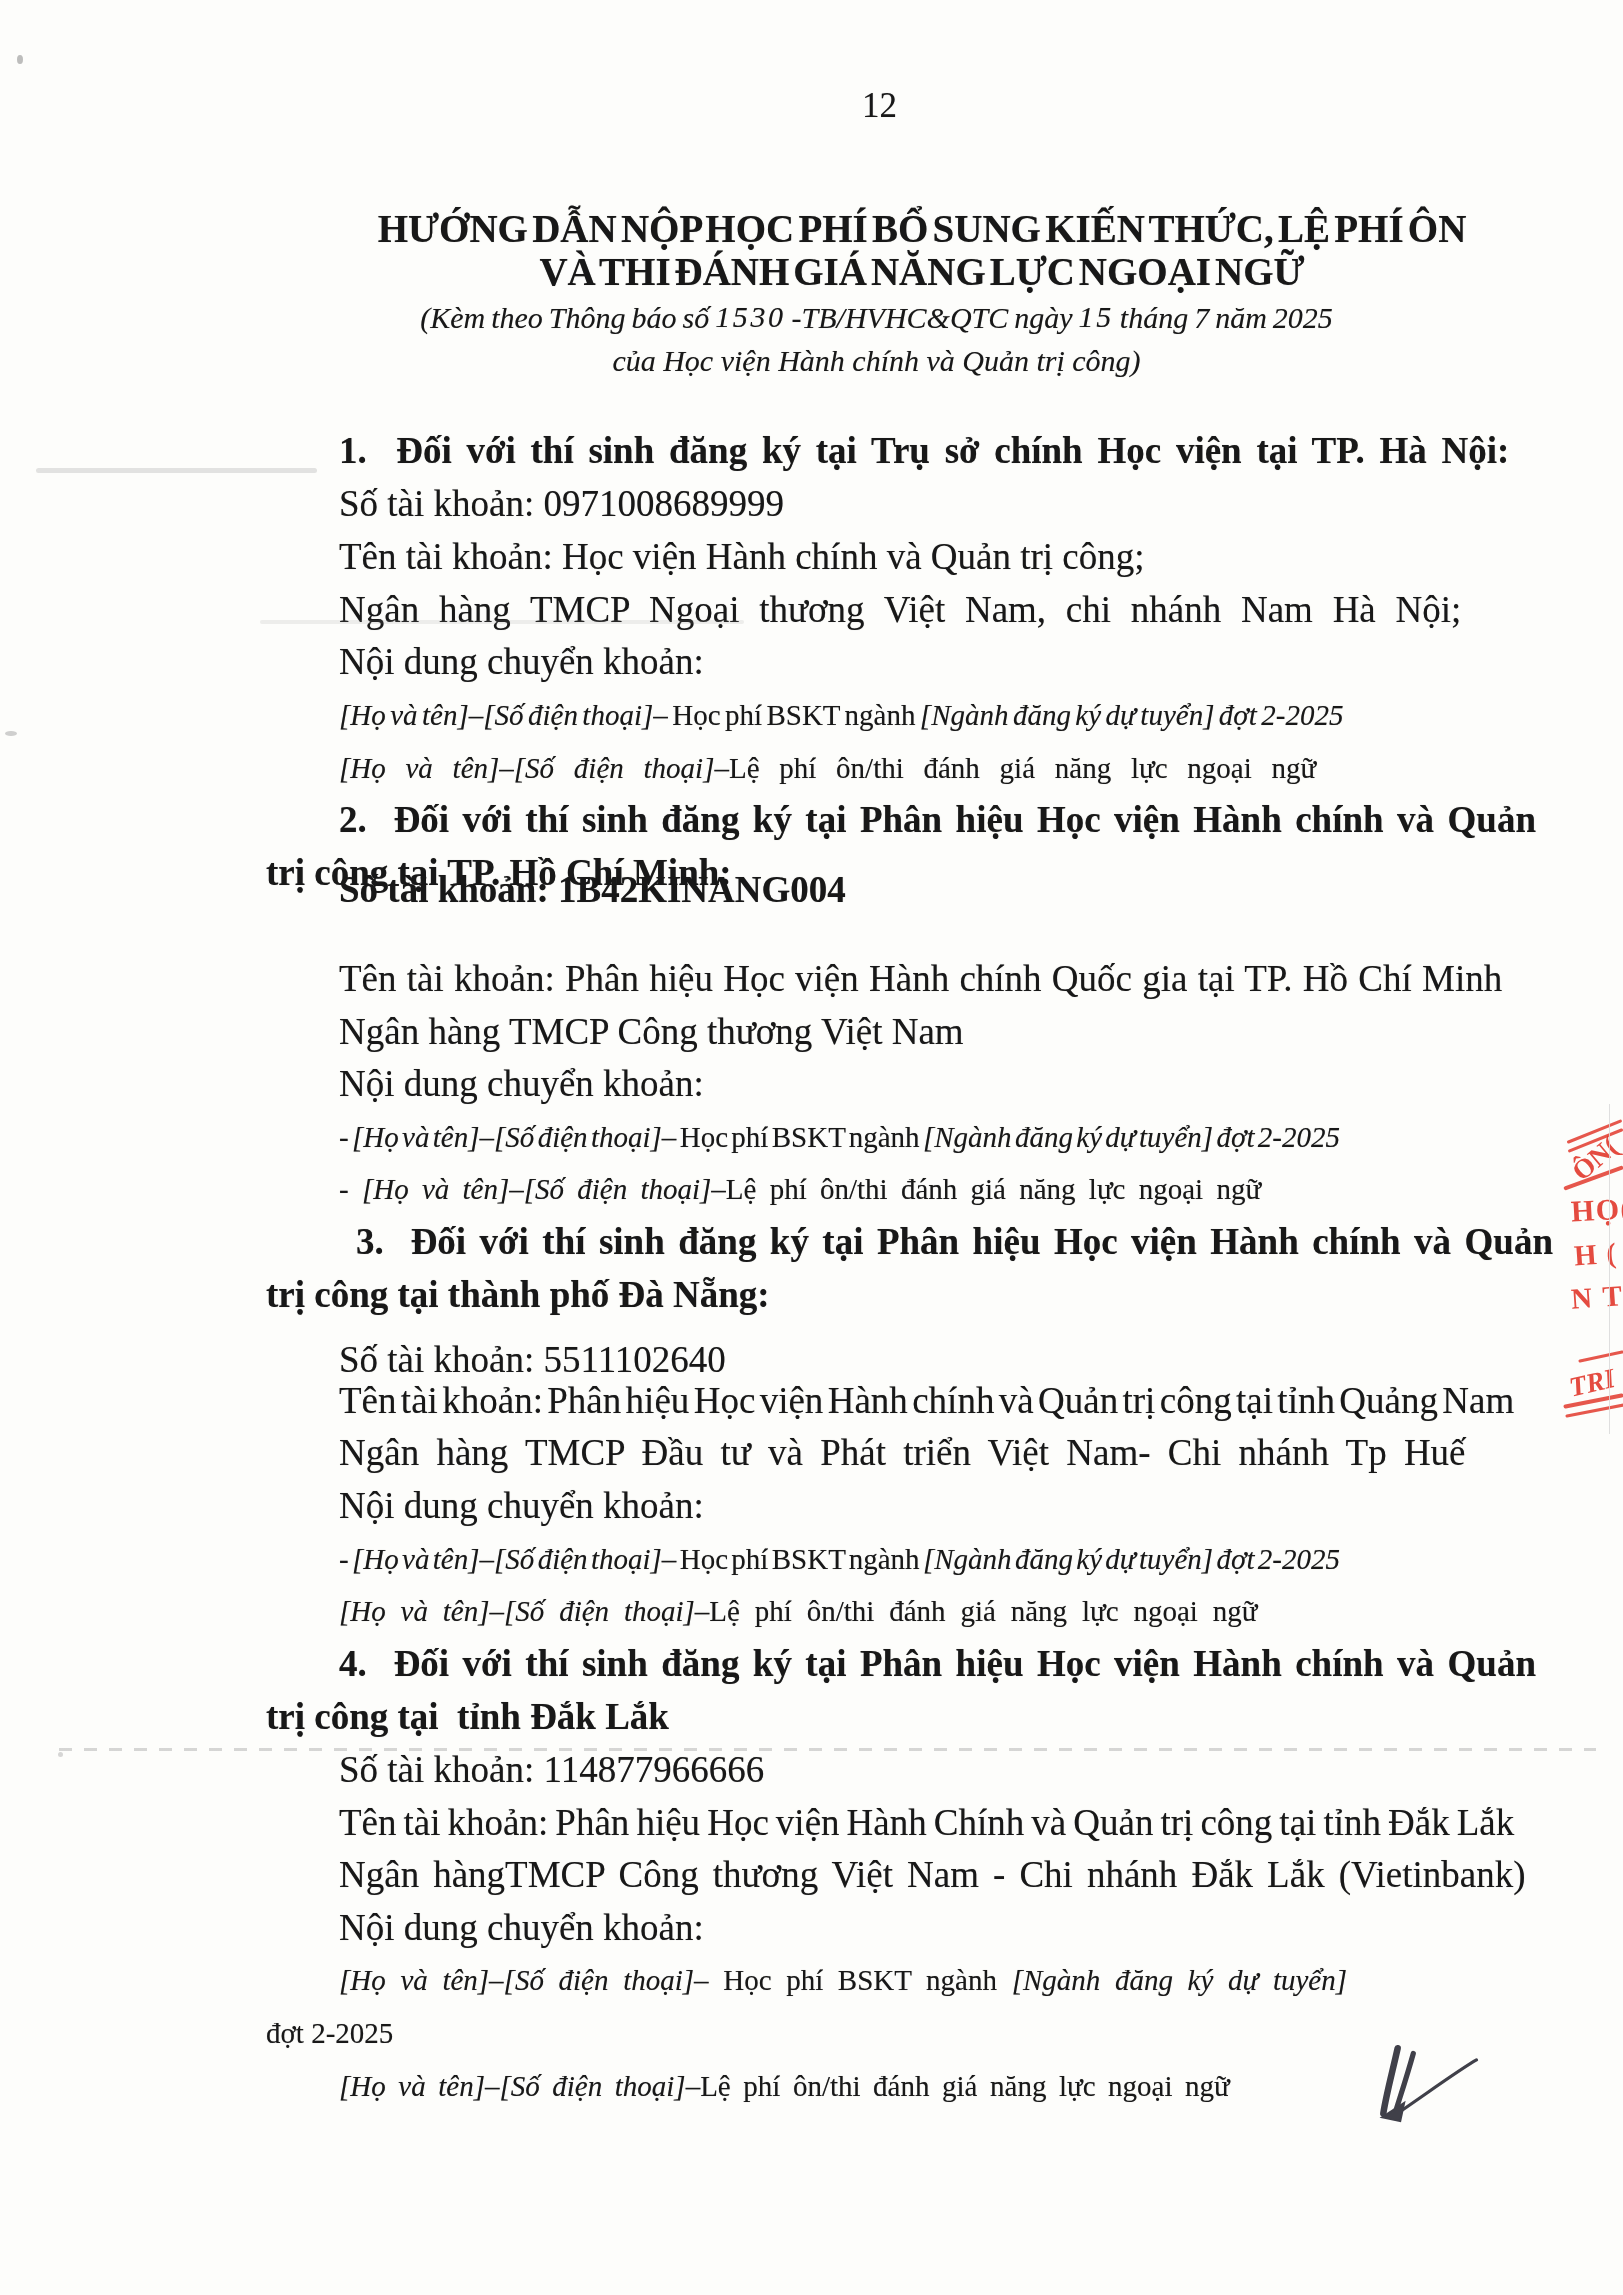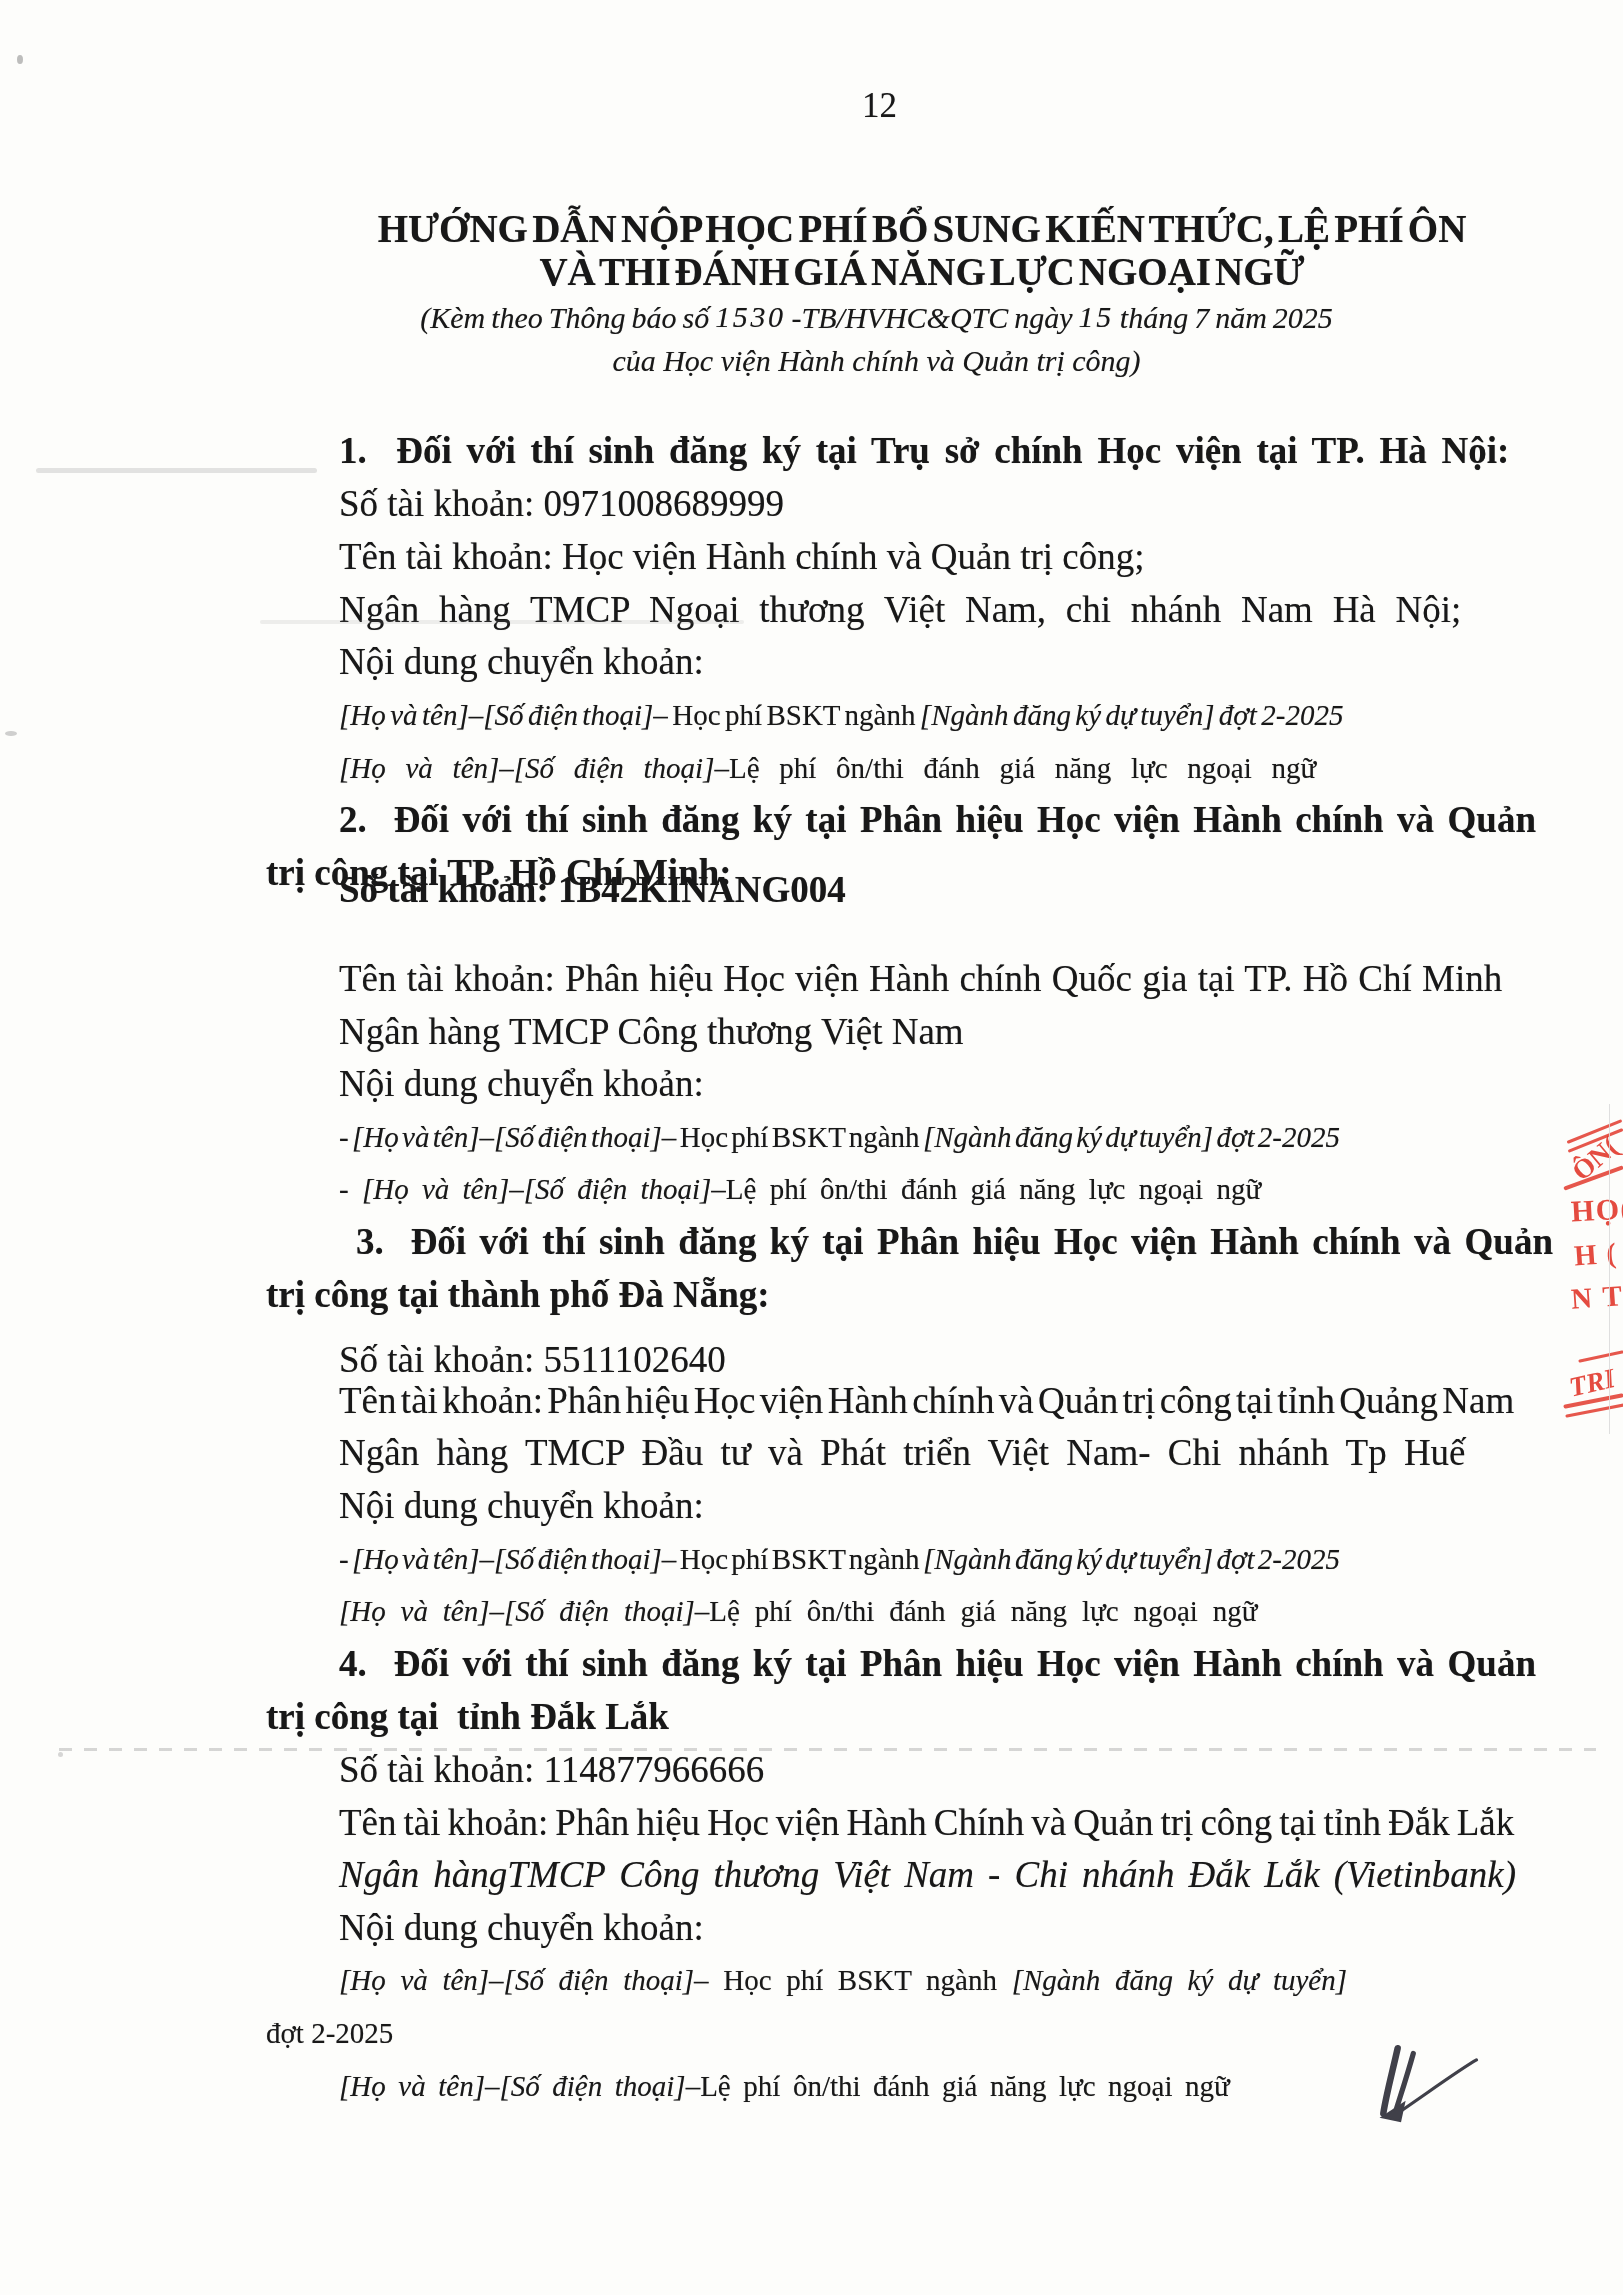--- a/index.html
+++ b/index.html
@@ -80,21 +80,21 @@
       <div class="line " style="top: 1327px; left: 339px; margin-top: 12px;"><span class="measure"><span>Số tài khoản: 5511102640</span></span></div>
       <div class="line " style="top: 1380px; left: 339px;"><span class="measure" style="word-spacing: -4.9px; letter-spacing: 0px;"><span>Tên tài khoản: Phân hiệu Học viện Hành chính và Quản trị công tại tỉnh Quảng Nam</span></span></div>
       <div class="line " style="top: 1432px; left: 339px;"><span class="measure" style="word-spacing: 8px; letter-spacing: 0px;"><span>Ngân hàng TMCP Đầu tư và Phát triển Việt Nam- Chi nhánh Tp Huế</span></span></div>
       <div class="line " style="top: 1485px; left: 339px;"><span class="measure"><span>Nội dung chuyển khoản:</span></span></div>
       <div class="line tpl" style="top: 1538px; left: 339px;"><span class="measure" style="word-spacing: -3.9px; letter-spacing: 0px;"><span>- </span><span class="it">[Họ và tên]–[Số điện thoại]– </span><span>Học phí BSKT ngành </span><span class="it">[Ngành đăng ký dự tuyển]</span><span class="it"> đợt 2-2025</span></span></div>
       <div class="line tpl" style="top: 1590px; left: 339px;"><span class="measure" style="word-spacing: 7.6px; letter-spacing: 0px;"><span class="it">[Họ và tên]–[Số điện thoại]–</span><span>Lệ phí ôn/thi đánh giá năng lực ngoại ngữ</span></span></div>
       <div class="line bold" style="top: 1643px; left: 339px;"><span class="measure" style="word-spacing: 4.2px; letter-spacing: 0px;"><span>4.  Đối với thí sinh đăng ký tại Phân hiệu Học viện Hành chính và Quản</span></span></div>
       <div class="line bold" style="top: 1696px; left: 266px;"><span class="measure"><span>trị công tại  tỉnh Đắk Lắk</span></span></div>
       <div class="line " style="top: 1749px; left: 339px;"><span class="measure"><span>Số tài khoản: 114877966666</span></span></div>
       <div class="line " style="top: 1802px; left: 339px;"><span class="measure" style="word-spacing: -2.2px; letter-spacing: 0px;"><span>Tên tài khoản: Phân hiệu Học viện Hành Chính và Quản trị công tại tỉnh Đắk Lắk</span></span></div>
-      <div class="line " style="top: 1854px; left: 339px;"><span class="measure" style="word-spacing: 4.8px; letter-spacing: 0px; font-style: italic;"><span>Ngân hàngTMCP Công thương Việt Nam - Chi nhánh Đắk Lắk (Vietinbank)</span></span></div>
+      <div class="line " style="top: 1854px; left: 339px;"><span class="measure" style="word-spacing: 4.8px; letter-spacing: 0px;"><span>Ngân hàngTMCP Công thương Việt Nam - Chi nhánh Đắk Lắk (Vietinbank)</span></span></div>
       <div class="line " style="top: 1907px; left: 339px;"><span class="measure"><span>Nội dung chuyển khoản:</span></span></div>
       <div class="line tpl" style="top: 1959px; left: 339px;"><span class="measure" style="word-spacing: 7.4px; letter-spacing: 0px;"><span class="it">[Họ và tên]–[Số điện thoại]– </span><span>Học phí BSKT ngành </span><span class="it">[Ngành đăng ký dự tuyển]</span></span></div>
       <div class="line tpl" style="top: 2012px; left: 266px;"><span class="measure"><span>đợt 2-2025</span></span></div>
       <div class="line tpl" style="top: 2065px; left: 339px;"><span class="measure" style="word-spacing: 5.3px; letter-spacing: 0px;"><span class="it">[Họ và tên]–[Số điện thoại]–</span><span>Lệ phí ôn/thi đánh giá năng lực ngoại ngữ</span></span></div>
     </div>
 
   <div class="stamp-bar" style="left:1565px;top:1130px;width:59px;height:3.3px;transform:rotate(-22deg);"></div>
   <div class="stamp-bar" style="left:1566px;top:1139px;width:59px;height:2.6px;transform:rotate(-22deg);"></div>
   <div class="stamp-frag" style="left:1570px;top:1143px;font-size:27.5px;transform:rotate(-40deg);">ÔN(</div>
   <div class="stamp-bar" style="left:1562px;top:1176px;width:63px;height:3.9px;transform:rotate(-20deg);"></div>

